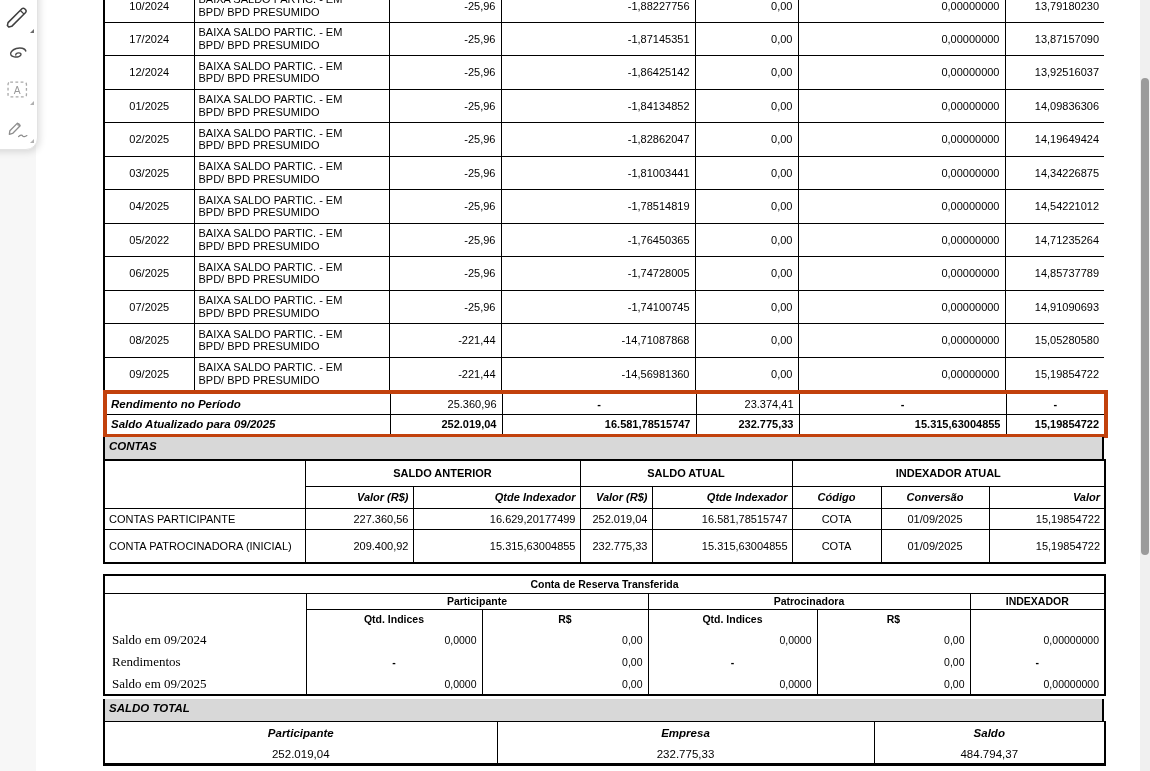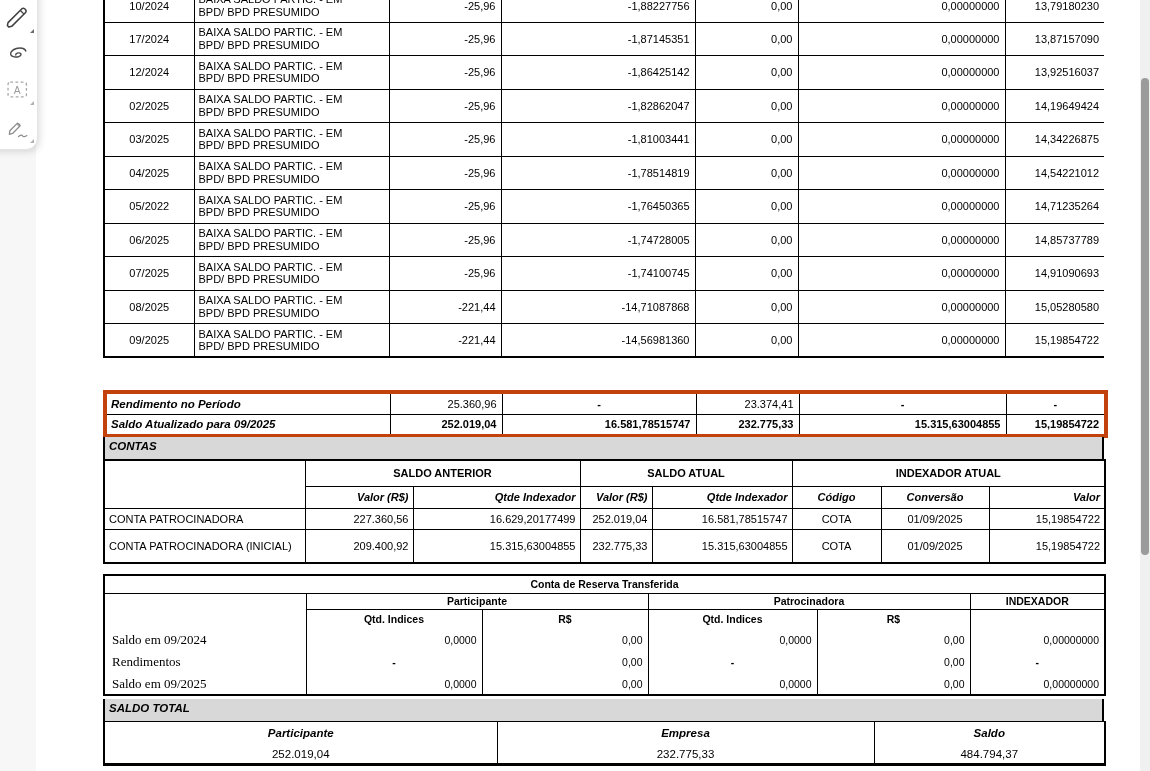--- a/index.html
+++ b/index.html
@@ -152,20 +152,30 @@
           <td class="c">12/2024</td>
           <td class="desc">BAIXA SALDO PARTIC. -  EM
 BPD/ BPD PRESUMIDO</td>
           <td class="r">-25,96</td>
           <td class="r">-1,86425142</td>
           <td class="r">0,00</td>
           <td class="r">0,00000000</td>
           <td class="r">13,92516037</td>
         </tr>
         <tr>
+          <td class="c">01/2025</td>
+          <td class="desc">BAIXA SALDO PARTIC. -  EM
+BPD/ BPD PRESUMIDO</td>
+          <td class="r">-25,96</td>
+          <td class="r">-1,84134852</td>
+          <td class="r">0,00</td>
+          <td class="r">0,00000000</td>
+          <td class="r">14,09836306</td>
+        </tr>
+        <tr>
           <td class="c">02/2025</td>
           <td class="desc">BAIXA SALDO PARTIC. -  EM
 BPD/ BPD PRESUMIDO</td>
           <td class="r">-25,96</td>
           <td class="r">-1,82862047</td>
           <td class="r">0,00</td>
           <td class="r">0,00000000</td>
           <td class="r">14,19649424</td>
         </tr>
         <tr>
@@ -296,21 +306,21 @@
       <tr style="height: 22px;">
         <td class="hi r">Valor (R$)</td>
         <td class="hi r">Qtde Indexador</td>
         <td class="hi r">Valor (R$)</td>
         <td class="hi r">Qtde Indexador</td>
         <td class="hi c">Código</td>
         <td class="hi c">Conversão</td>
         <td class="hi r">Valor</td>
       </tr>
       <tr style="height: 21px;">
-        <td>CONTA PATROCINADORA</td>
+        <td>CONTAS PARTICIPANTE</td>
         <td class="r">227.360,56</td>
         <td class="r">16.629,20177499</td>
         <td class="r">252.019,04</td>
         <td class="r">16.581,78515747</td>
         <td class="c">COTA</td>
         <td class="c">01/09/2025</td>
         <td class="r">15,19854722</td>
       </tr>
       <tr style="height: 34px; margin-top: 16px;">
         <td>CONTA PATROCINADORA (INICIAL)</td>

